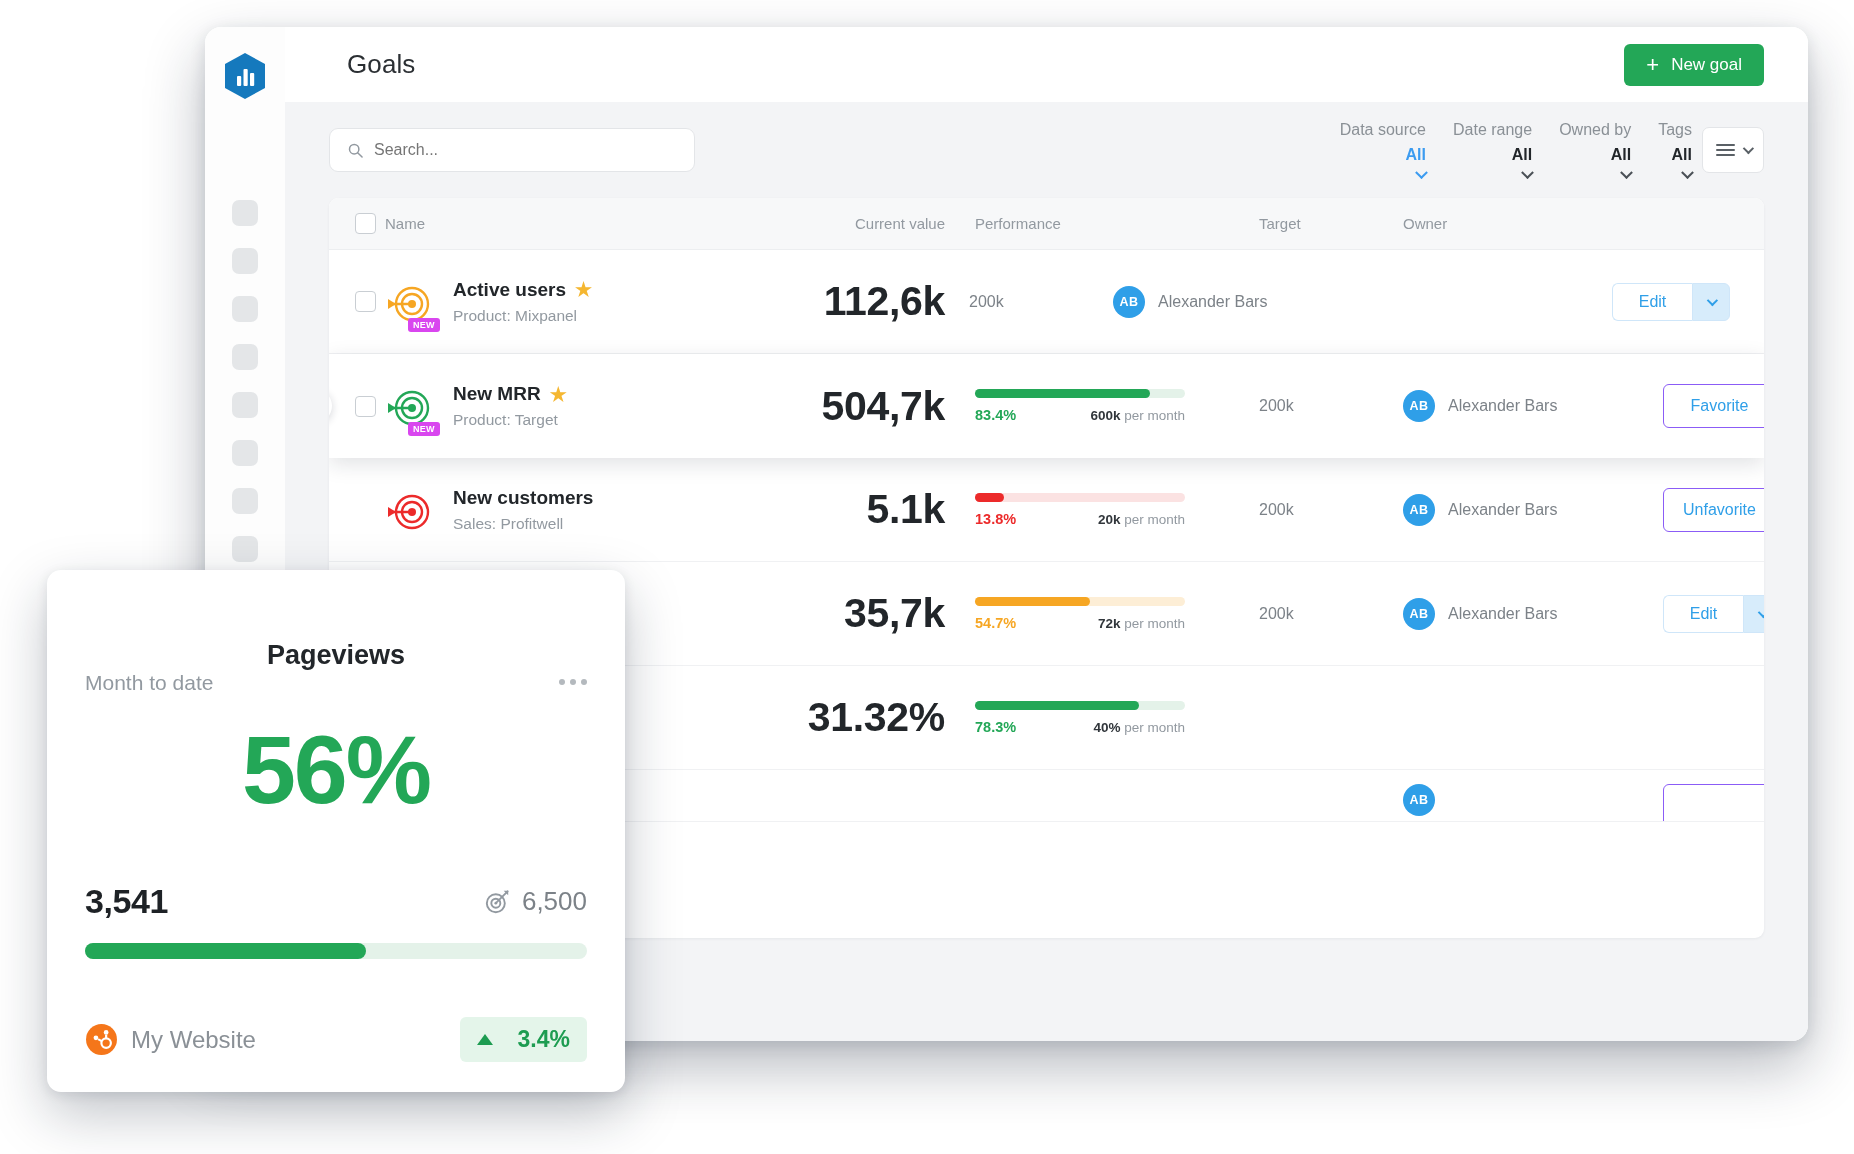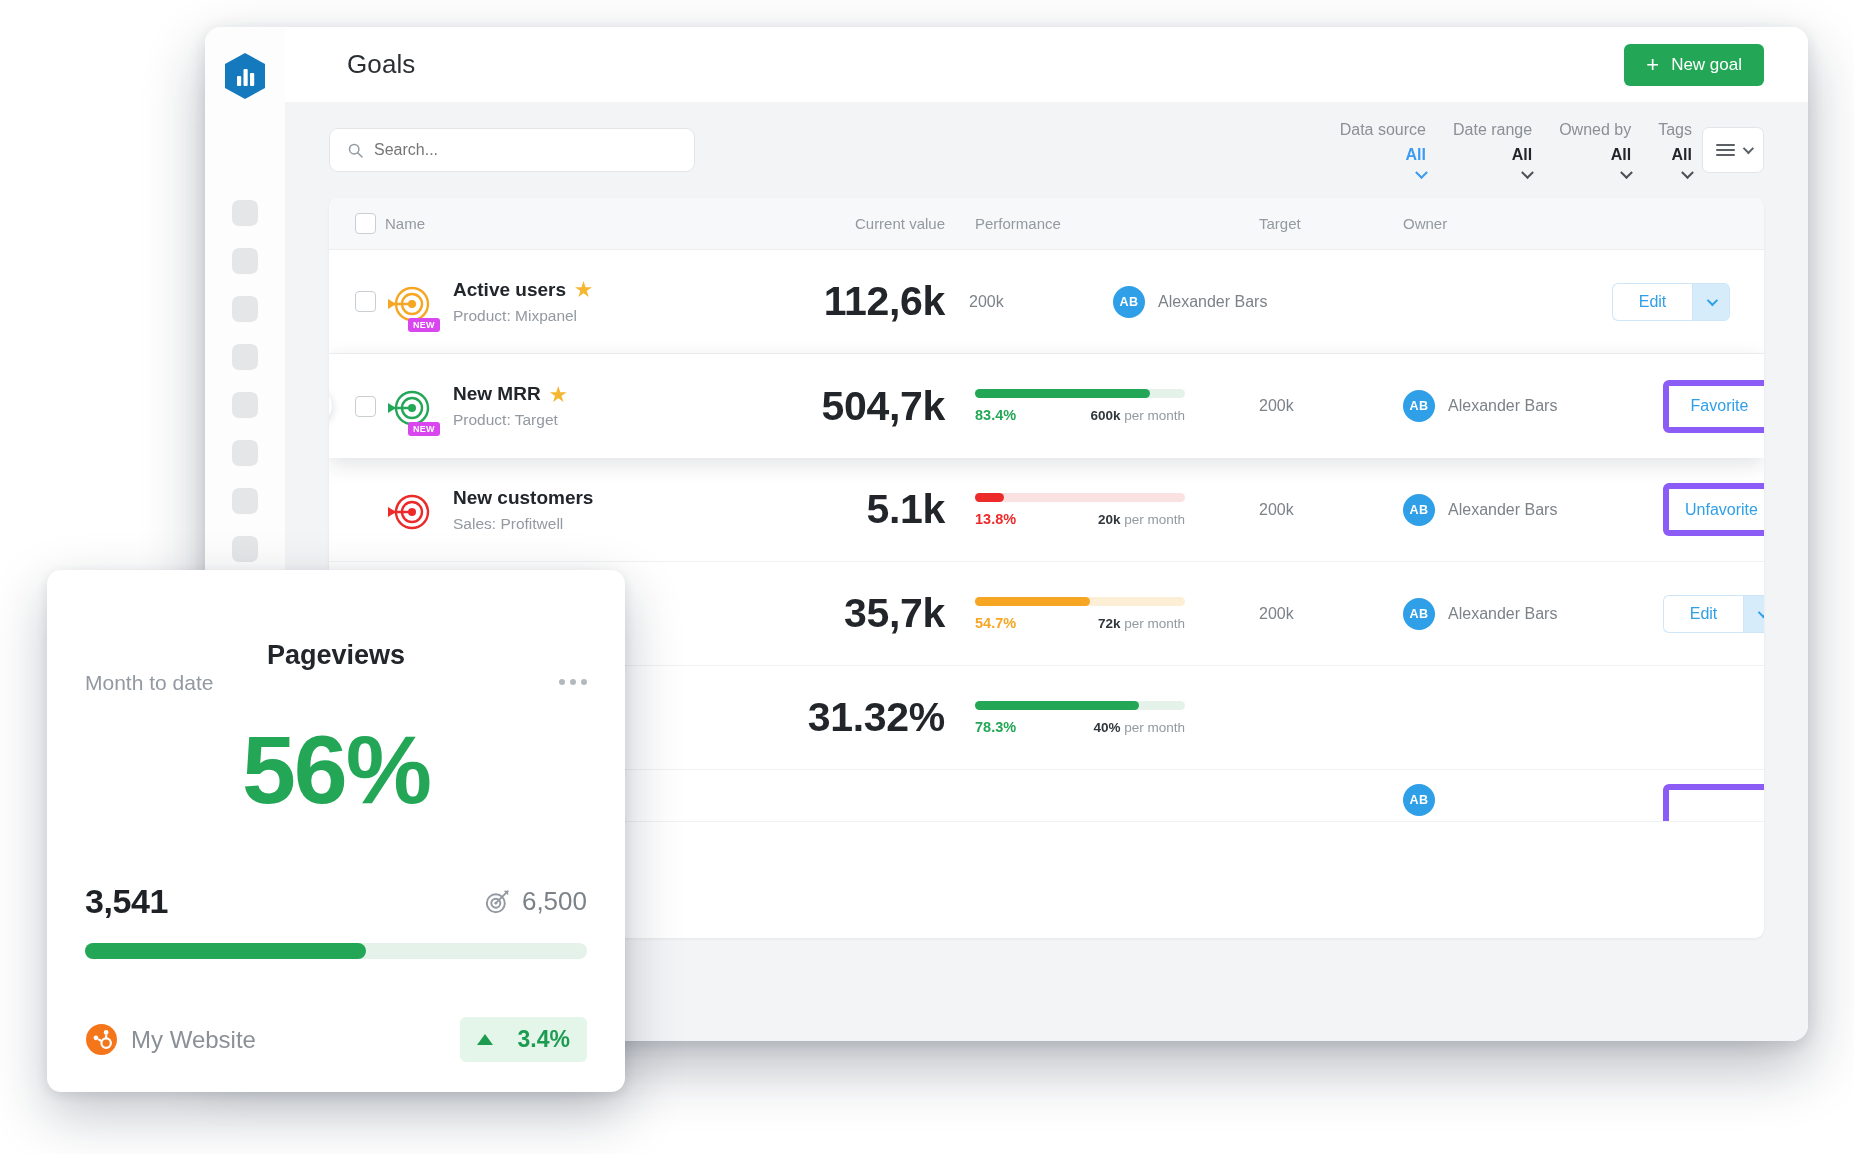--- a/index.html
+++ b/index.html
@@ -148,22 +148,22 @@
   .tgt { font-size: 16px; color: #7c8288; }
 
   .avatar {
     width: 32px; height: 32px; border-radius: 50%; background: #2f9fe8;
     color: #fff; font-size: 12.5px; font-weight: bold;
     display: flex; align-items: center; justify-content: center; letter-spacing: .4px;
   }
   .owner-name { font-size: 16px; color: #7c8288; }
 
   .btn-outline {
-    height: 53px; min-width: 113px; padding: 0 16px;
-    border: 6px solid #8b5cf6; border-radius: 6px; background: #fff;
+    height: 44px; min-width: 113px; padding: 0 16px;
+    border: 1px solid #8b5cf6; border-radius: 6px; background: #fff;
     color: #2f9fe8; font-size: 16px; font-family: inherit; cursor: pointer;
   }
   .split { display: flex; }
   .split .main {
     height: 38px; width: 80px; border: 1px solid #cfe6f9; border-right: none;
     border-radius: 6px 0 0 6px; background: #fff; color: #2f9fe8;
     font-size: 16px; font-family: inherit; cursor: pointer;
   }
   .split .drop {
     height: 38px; width: 38px; border: 1px solid #cfe6f9;

